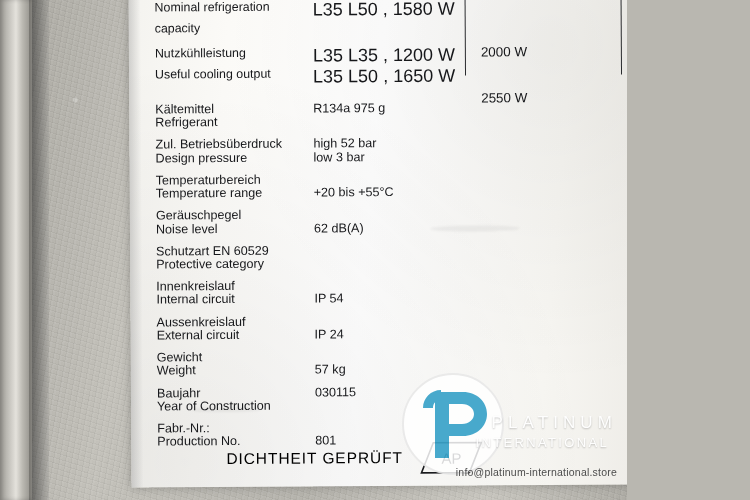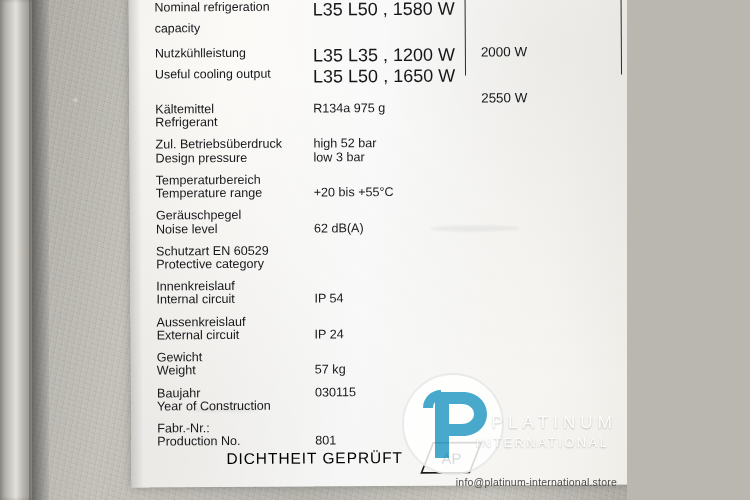--- a/index.html
+++ b/index.html
@@ -221,21 +221,21 @@
   .wm-sub {
     font-size: 13px;
     letter-spacing: 0.18em;
     color: #ffffff;
     margin-top: 2px;
     text-shadow: 0 1px 2px rgba(0,0,0,0.25);
   }
   .wm-url {
     position: absolute;
     right: 6px;
-    bottom: 6px;
+    bottom: 16px;
     font-size: 10.5px;
     color: #4c4c4c;
     letter-spacing: 0.02em;
   }
   
   .scuff {
     position: absolute;
     background: rgba(0,0,0,0.05);
     border-radius: 50%;
     filter: blur(1px);

